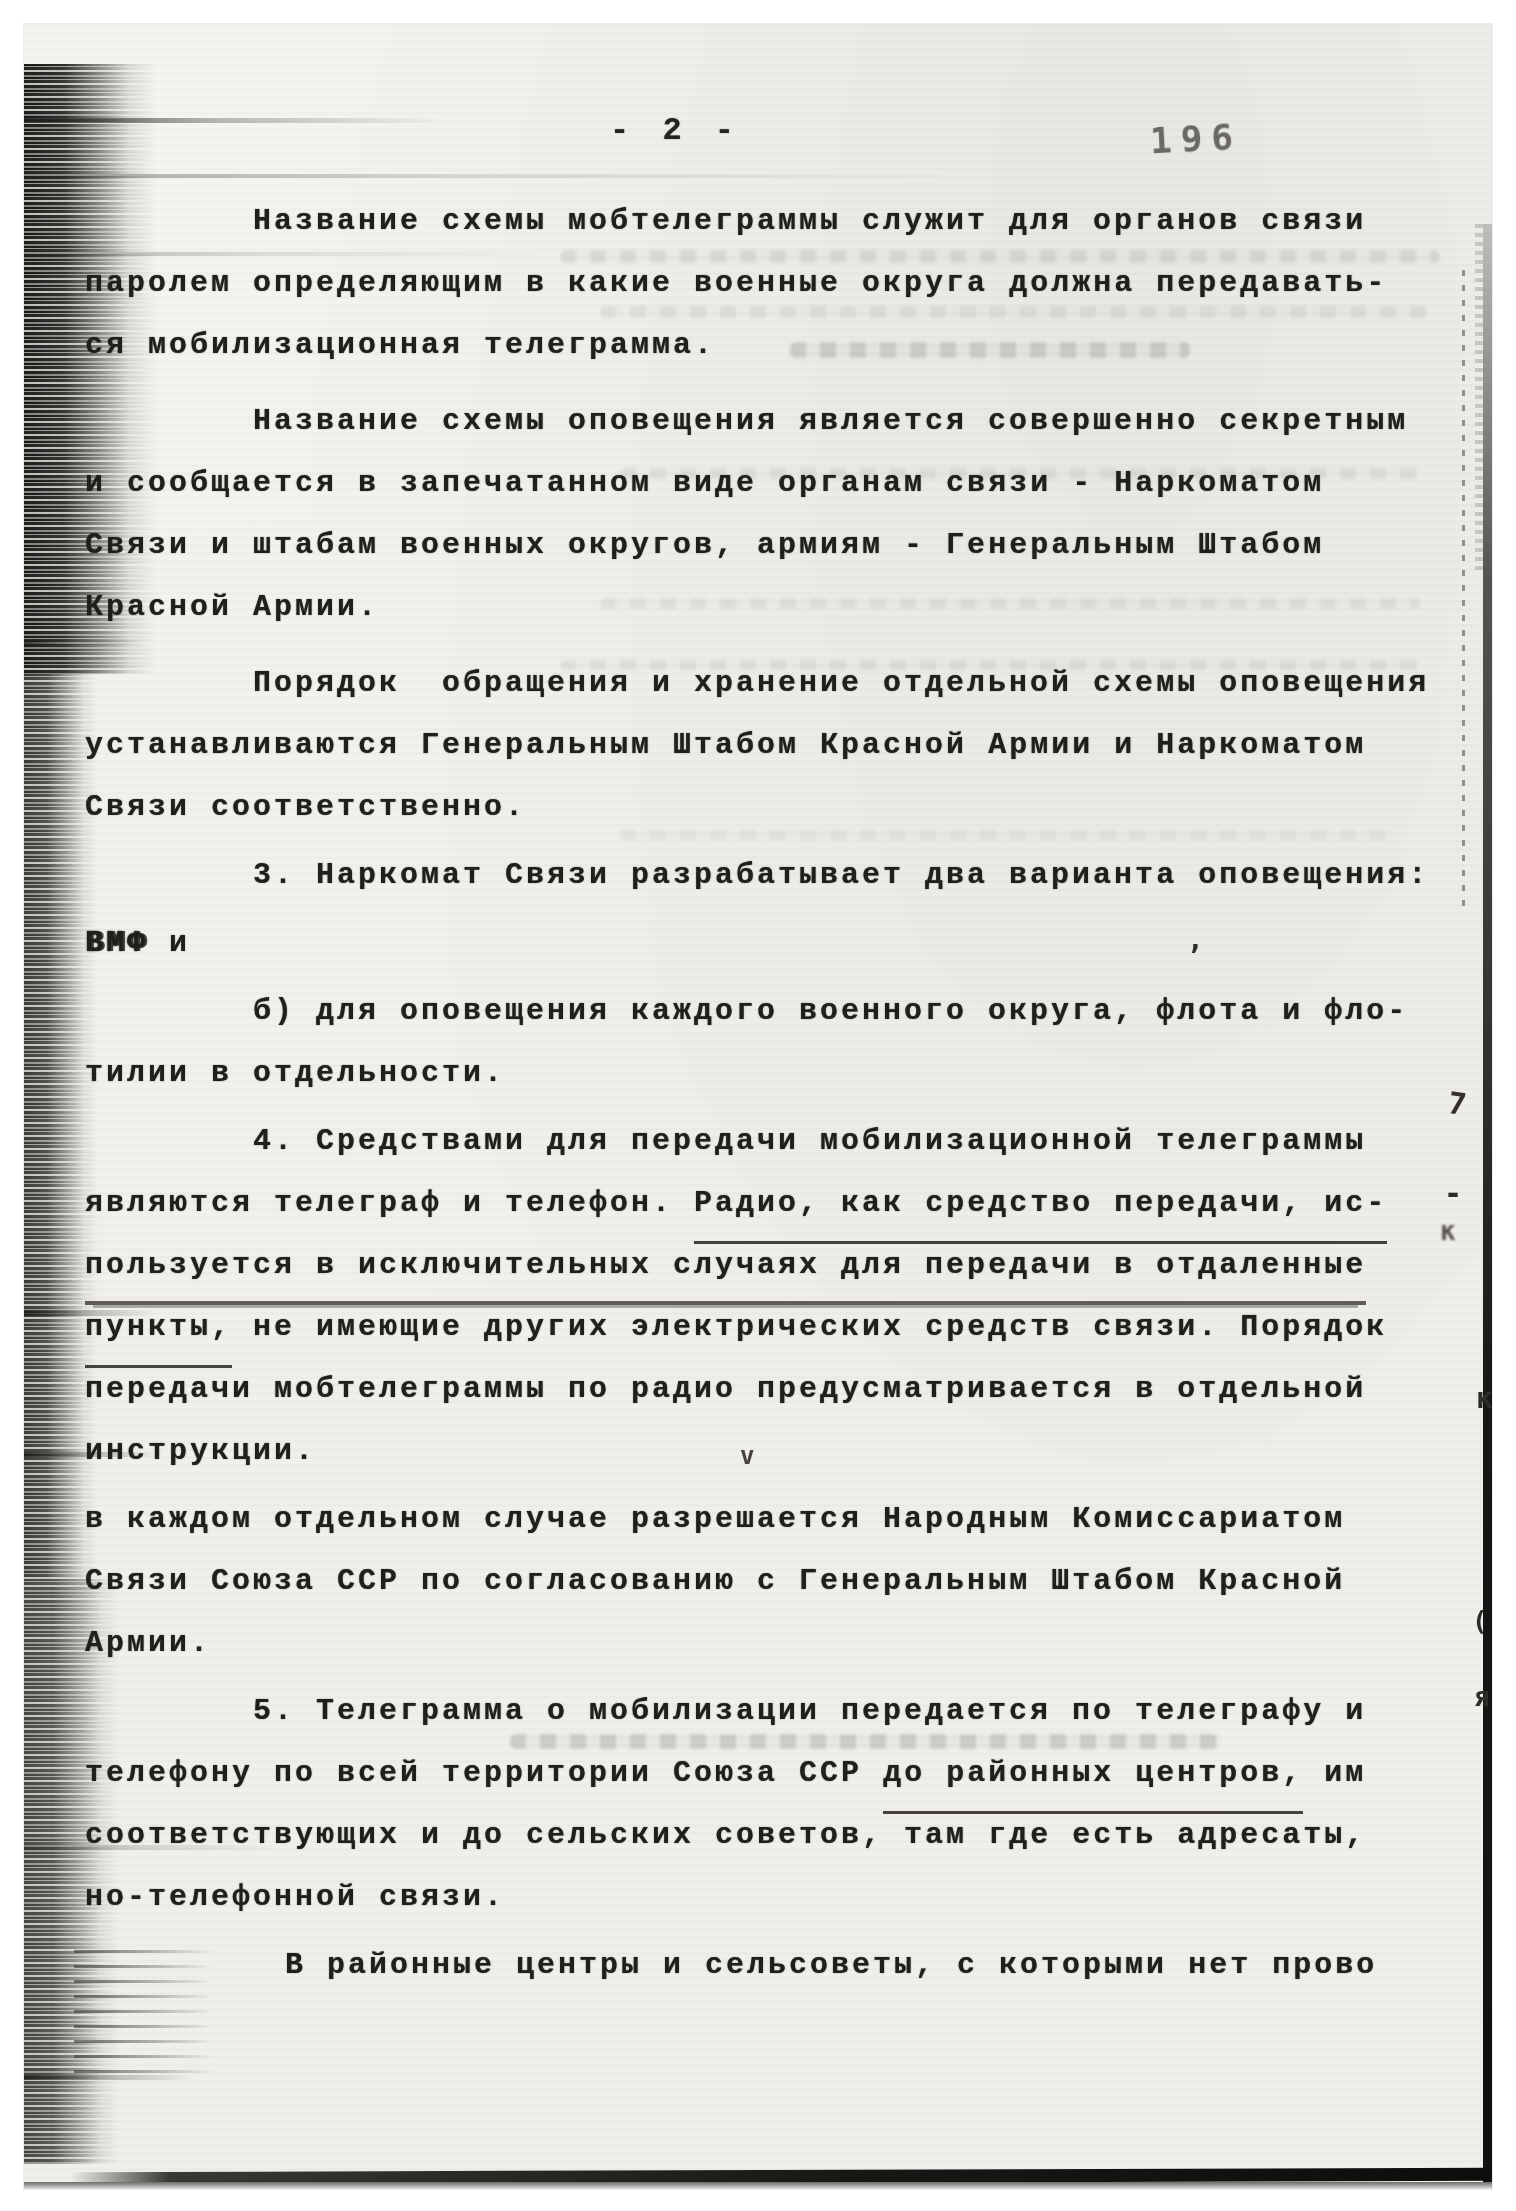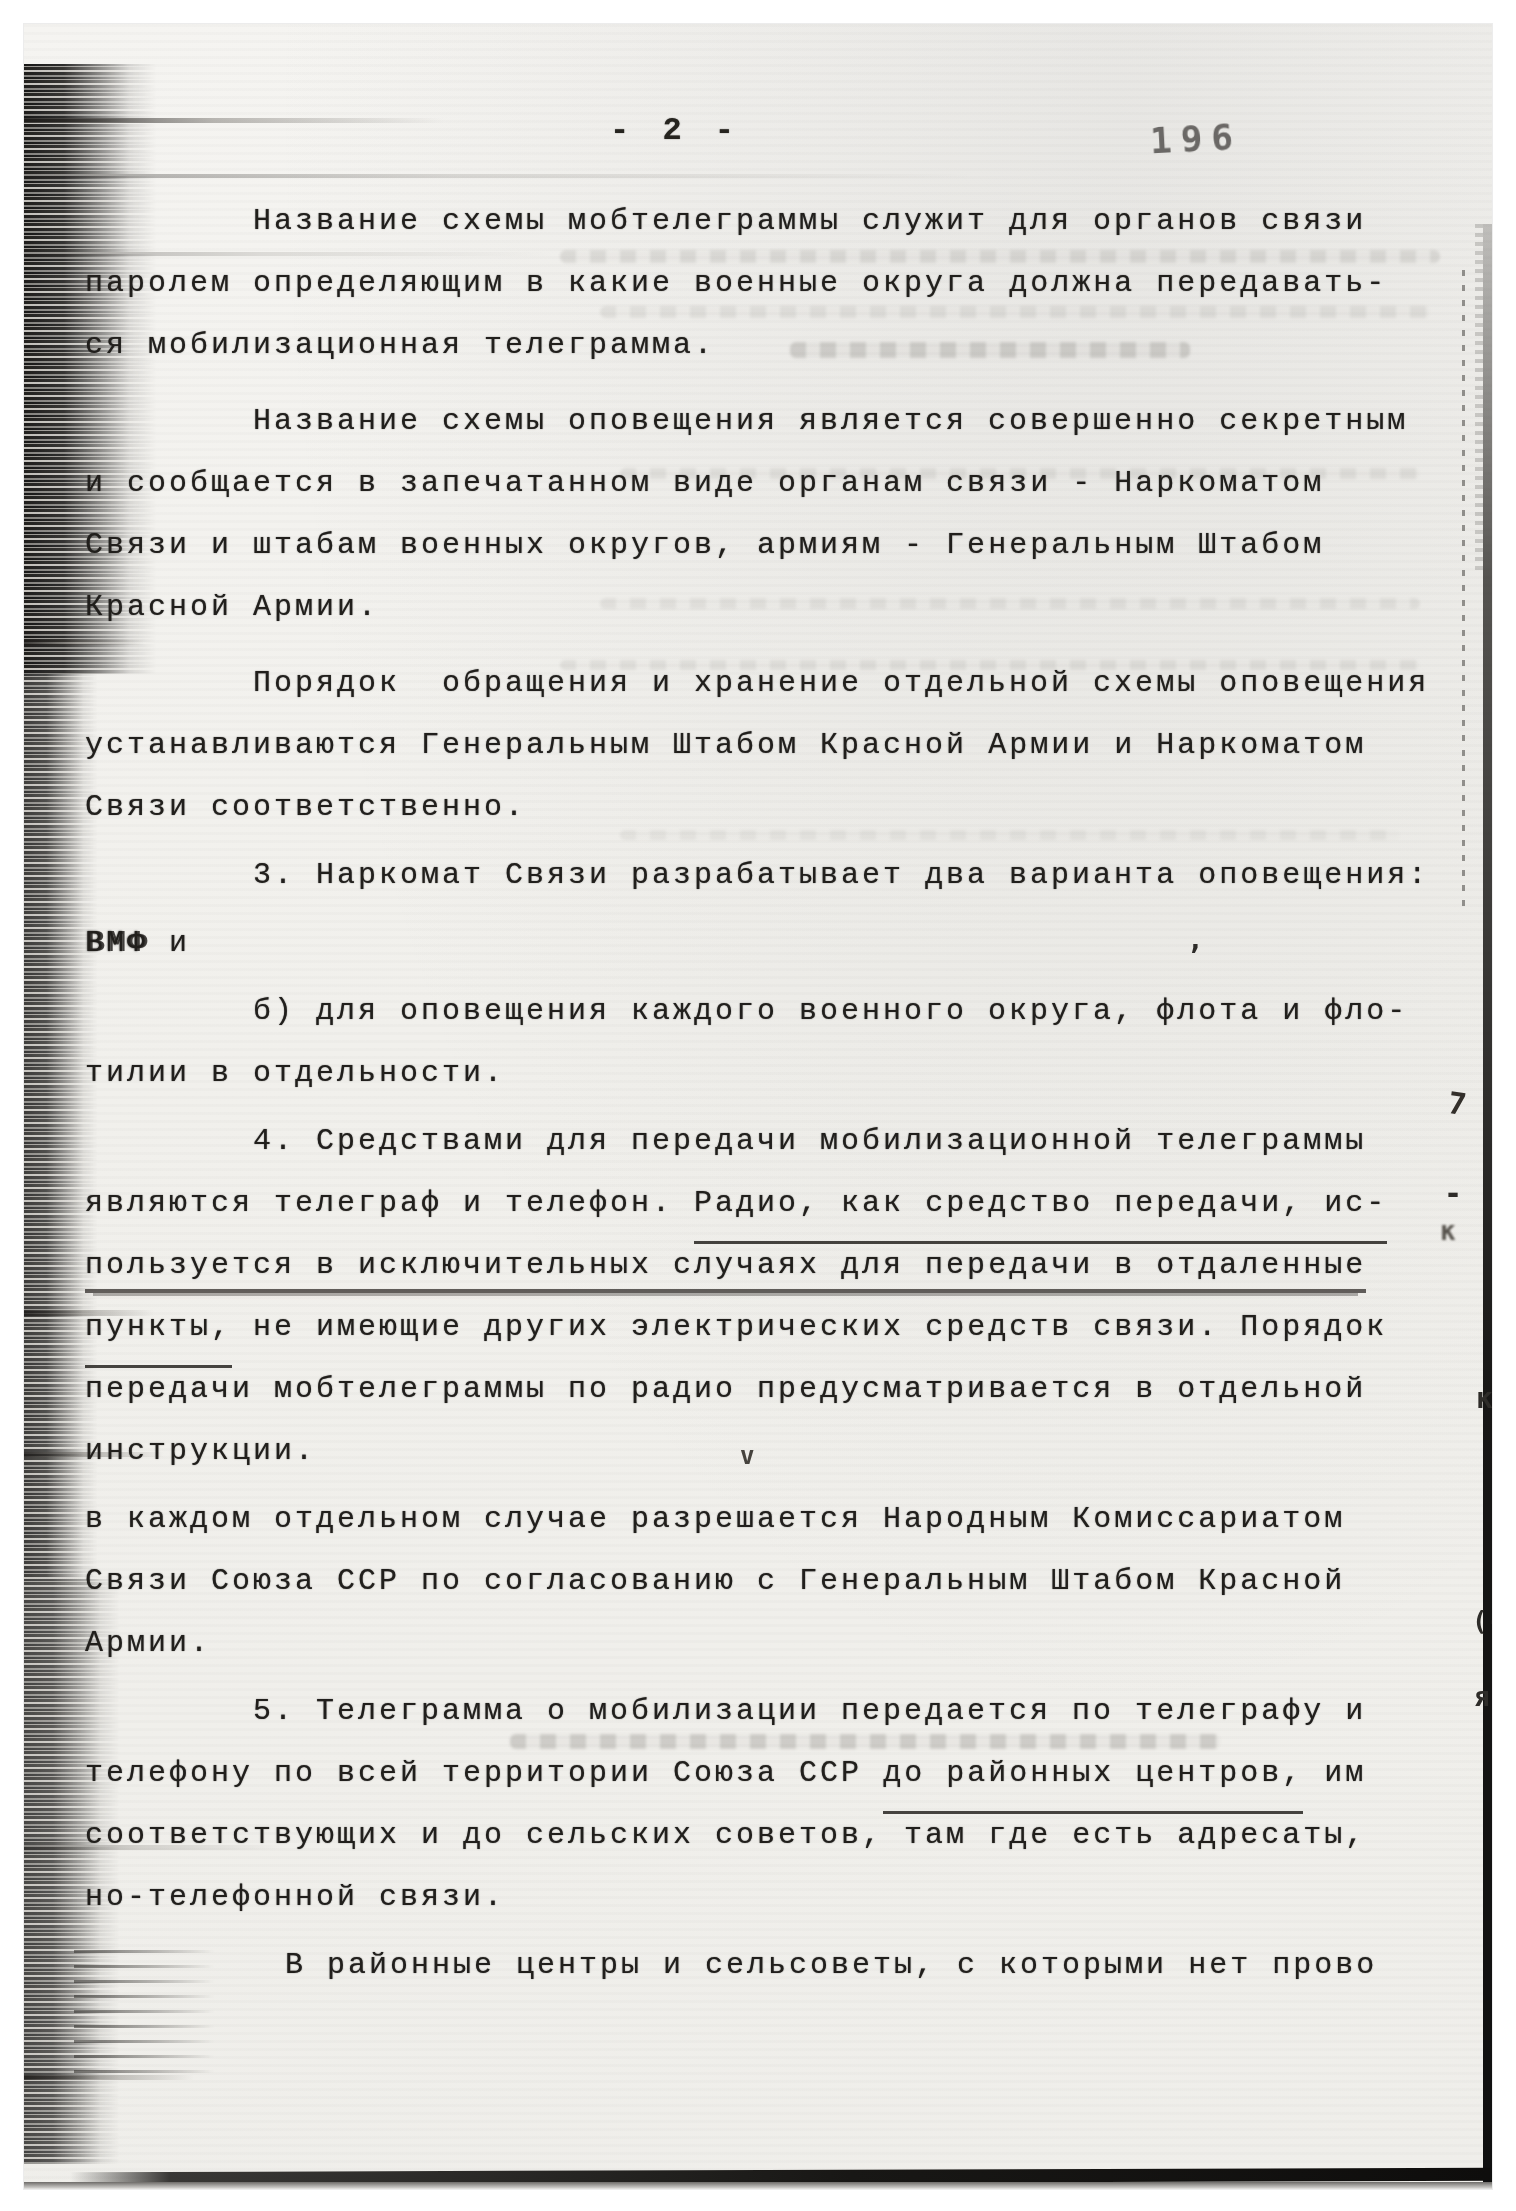--- a/index.html
+++ b/index.html
@@ -5,30 +5,30 @@
   html,body{margin:0;padding:0;background:#ffffff;width:1516px;height:2211px;overflow:hidden;}
   .scan{position:absolute;left:24px;top:24px;width:1468px;height:2165px;overflow:hidden;
         background:
           radial-gradient(ellipse at 75% 4%, rgba(120,120,120,.10), transparent 55%),
           repeating-linear-gradient(to bottom, rgba(0,0,0,.015) 0 3px, transparent 3px 8px),
           linear-gradient(172deg,#f5f4f1 0%,#f1f0ec 45%,#efeeea 100%);
         box-shadow:0 0 0 1px #ececec;}
   
   .content{position:absolute;left:61px;top:166px;width:1400px;
            font-family:"Liberation Mono","DejaVu Sans Mono",monospace;
-           font-weight:400;font-size:30px;letter-spacing:3px;color:#211f1c;
+           font-weight:700;font-size:30px;letter-spacing:3px;color:#211f1c;
            text-shadow:0 0 1.2px rgba(15,15,15,.65);}
   .para{margin:0 0 6px 0;}
   .para.gap{margin-bottom:14px;}
   .ln{display:block;white-space:pre;line-height:62px;height:62px;position:relative;}
   .ind{text-indent:168px;}
   .ind2{text-indent:200px;}
   .faded{color:#4c483f;text-shadow:0 0 1.6px rgba(70,65,55,.55);}
   .u{border-bottom:3px solid rgba(30,28,24,.82);padding-bottom:21px;}
-  .u-rough{border-bottom:4px solid rgba(35,32,28,.7);padding-bottom:7px;
+  .u-rough{border-bottom:4px solid rgba(35,32,28,.7);padding-bottom:19px;
            box-shadow:0 11px 0 -8px rgba(40,38,34,.35);}
   .smear{text-shadow:2.5px 0 0 rgba(25,23,20,.8),0 0 2px rgba(0,0,0,.85);}
   .pgmark{position:absolute;left:586px;top:88px;
           font-family:"Liberation Mono","DejaVu Sans Mono",monospace;font-weight:700;
           font-size:32px;letter-spacing:7px;color:#26241f;text-shadow:0 0 1.2px rgba(15,15,15,.6);}
   .stamp{position:absolute;left:1126px;top:94px;
          font-family:"DejaVu Sans Mono",monospace;font-weight:700;font-size:36px;
          letter-spacing:9px;color:rgba(75,73,70,.8);transform:rotate(-3deg);
          filter:blur(.6px);}
   

